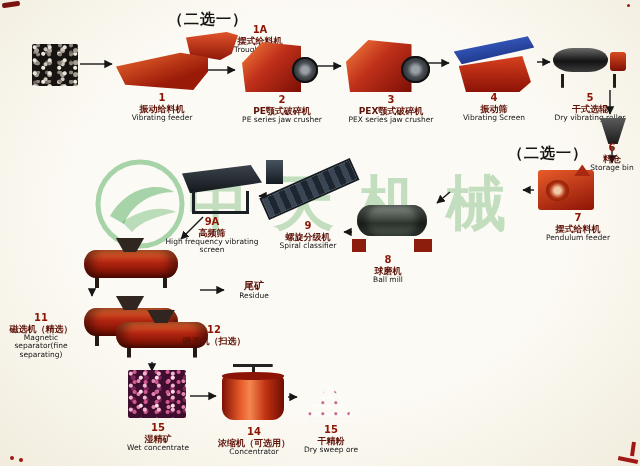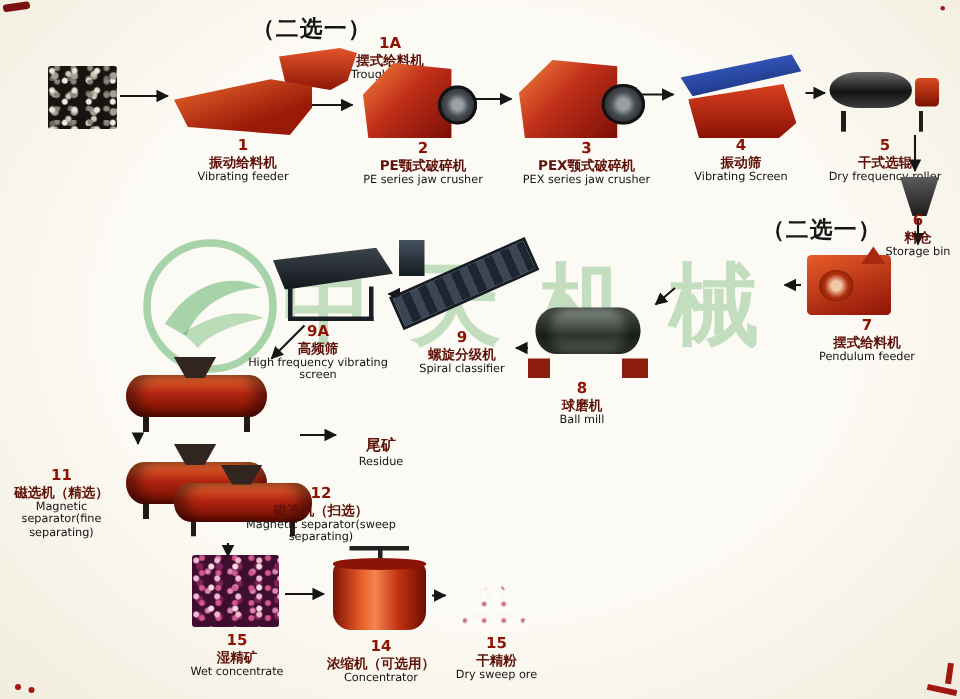--- a/index.html
+++ b/index.html
@@ -138,21 +138,21 @@
   #n9{left:258px;top:158px;width:100px;height:92px;}
   #n9 .machine{left:6px;top:2px;width:88px;height:60px;}
   #n9 .lbl{left:0;top:62px;width:100px;}
   #n9a{left:156px;top:160px;width:112px;height:96px;}
   #n9a .machine{left:26px;top:2px;width:80px;height:52px;}
   #n9a .lbl{left:0;top:56px;width:112px;}
   #n10{left:0;top:236px;width:180px;height:64px;}
   #n10 .machine{left:84px;top:2px;width:94px;height:50px;}
   #n10 .lbl{left:0;top:22px;width:82px;}
   #n-res{left:222px;top:280px;width:64px;height:32px;}
-  #n-res .lbl{left:0;top:0;width:64px;margin-top:12px;}
+  #n-res .lbl{left:0;top:0;width:64px;}
   #n-res .zh{font-size:10px;}
   #n11{left:0;top:294px;width:180px;height:64px;}
   #n11 .machine{left:84px;top:2px;width:94px;height:50px;}
   #n11 .lbl{left:0;top:18px;width:82px;}
   #n12{left:110px;top:306px;width:160px;height:66px;}
   #n12 .machine{left:6px;top:4px;width:92px;height:48px;}
   #n12 .lbl{left:42px;top:18px;width:124px;}
   #n13{left:114px;top:368px;width:88px;height:94px;}
   #n13 .machine{left:14px;top:2px;width:58px;height:48px;}
   #n13 .lbl{left:0;top:54px;width:88px;}
@@ -271,21 +271,21 @@
         <div class="zh">振动筛</div>
         <div class="en">Vibrating Screen</div>
       </div>
   </div>
 
   <div class="node" id="n5">
     <div class="machine mc-roller"></div>
     <div class="lbl">
         <div class="num">5</div>
         <div class="zh">干式选辊</div>
-        <div class="en">Dry frequency roller</div>
+        <div class="en">Dry vibrating roller</div>
       </div>
   </div>
 
   <div class="node" id="n6">
     <div class="machine mc-bin"></div>
     <div class="lbl">
         <div class="num">6</div>
         <div class="zh">料仓</div>
         <div class="en">Storage bin</div>
       </div>
@@ -346,21 +346,20 @@
         <div class="zh">磁选机（精选）</div>
         <div class="en">Magnetic separator(fine separating)</div>
       </div>
   </div>
 
   <div class="node" id="n12">
     <div class="machine mc-magsep"></div>
     <div class="lbl">
         <div class="num">12</div>
         <div class="zh">磁选机（扫选）</div>
-        <div class="en">Magnetic separator(sweep separating)</div>
       </div>
   </div>
 
   <div class="node" id="n13">
     <div class="machine mc-wet"></div>
     <div class="lbl">
         <div class="num">15</div>
         <div class="zh">湿精矿</div>
         <div class="en">Wet concentrate</div>
       </div>

